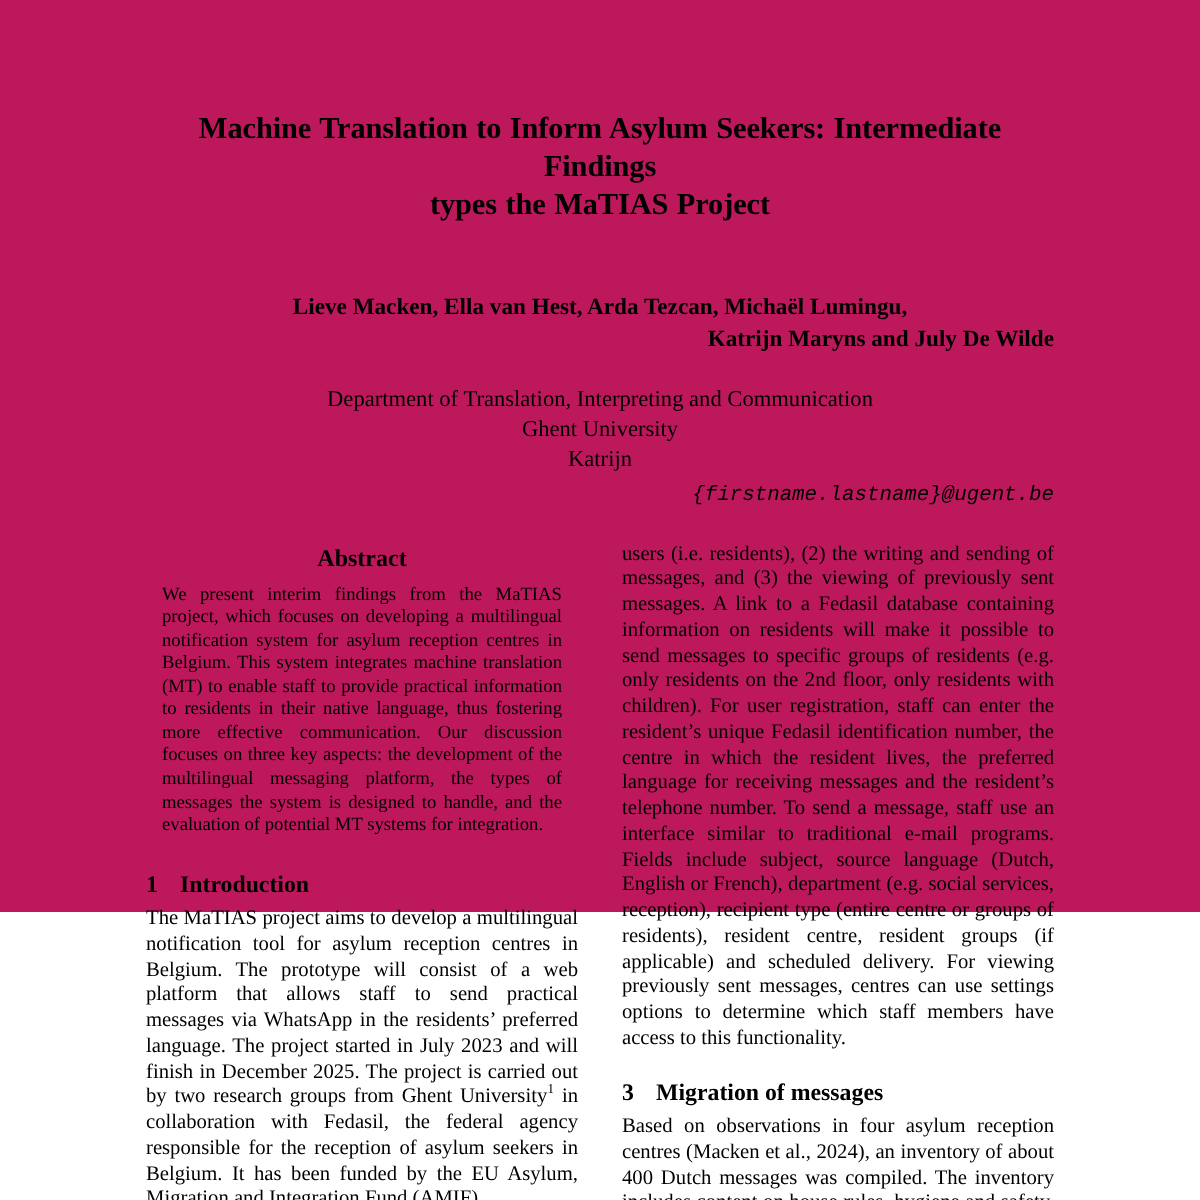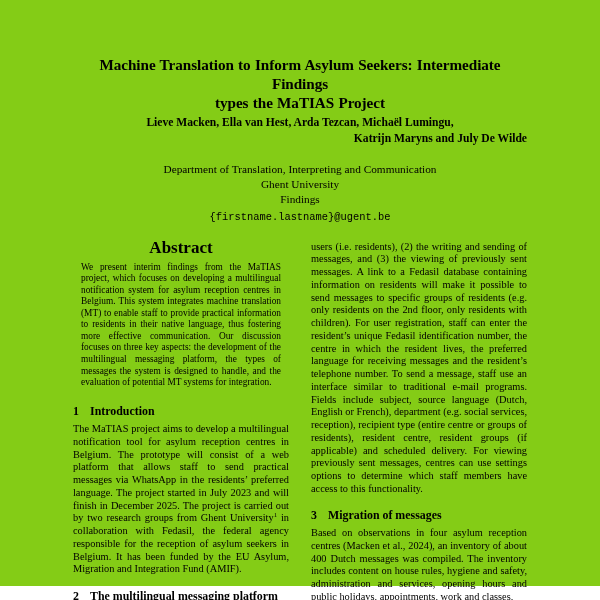--- a/index.html
+++ b/index.html
@@ -12,22 +12,22 @@
     height: 600px;
     overflow: hidden;
     font-family: "Liberation Serif", "DejaVu Serif", serif;
     color: #000000;
     -webkit-font-smoothing: antialiased;
   }
 
   #page {
     position: relative;
     width: 600px;
-    height: 586px;
-    background: #84cc16;
+    height: 456px;
+    background: #be185d;
     box-sizing: border-box;
     padding: 55px 73px 0 73px;
   }
 
   
   .title {
     text-align: center;
     font-weight: bold;
     font-size: 15.2px;
     line-height: 19px;
@@ -35,54 +35,55 @@
     margin: 0 0 0 0;
     word-spacing: 0.5px;
   }
   .title-line2 { display: block; }
 
   .authors {
     text-align: center;
     font-weight: bold;
     font-size: 11.6px;
     line-height: 15.5px;
-    margin-top: 3px;
+    margin-top: 34px;
   }
   .authors-line2 { display: block; text-align: right; }
 
   .affil {
     text-align: center;
     font-size: 11.3px;
     line-height: 15.2px;
     margin-top: 16px;
   }
   .affil div { display: block; }
 
   .email {
-    text-align: center;
+    text-align: right;
     font-family: "Liberation Mono", "DejaVu Sans Mono", monospace;
     font-size: 10.4px;
     line-height: 15px;
     margin-top: 2px;
+    font-style: italic;
   }
 
   
   .columns {
     display: flex;
     margin-top: 16px;
     column-gap: 22px;
   }
   .col {
     width: 216px;
     flex: 0 0 216px;
   }
 
   h2.abstract-head {
     text-align: center;
-    font-size: 17px;
+    font-size: 12px;
     font-weight: bold;
     margin: 0 0 7px 0;
     line-height: 14px;
   }
 
   .abstract-body {
     font-size: 9.35px;
     line-height: 11.55px;
     text-align: justify;
     text-justify: inter-word;
@@ -134,21 +135,21 @@
   </div>
 
   <div class="authors">
     <span>Lieve Macken, Ella van Hest, Arda Tezcan, Michaël Lumingu,</span>
     <span class="authors-line2">Katrijn Maryns and July De Wilde</span>
   </div>
 
   <div class="affil">
     <div>Department of Translation, Interpreting and Communication</div>
     <div>Ghent University</div>
-    <div>Findings</div>
+    <div>Katrijn</div>
   </div>
 
   <div class="email">{firstname.lastname}@ugent.be</div>
 
   <div class="columns">
 
     <div class="col left-col">
 
       <h2 class="abstract-head">Abstract</h2>
       <p class="abstract-body">We present interim findings from the MaTIAS project, which focuses on developing a multilingual notification system for asylum reception centres in Belgium. This system integrates machine translation (MT) to enable staff to provide practical information to residents in their native language, thus fostering more effective communication. Our discussion focuses on three key aspects: the development of the multilingual messaging platform, the types of messages the system is designed to handle, and the evaluation of potential MT systems for integration.</p>

